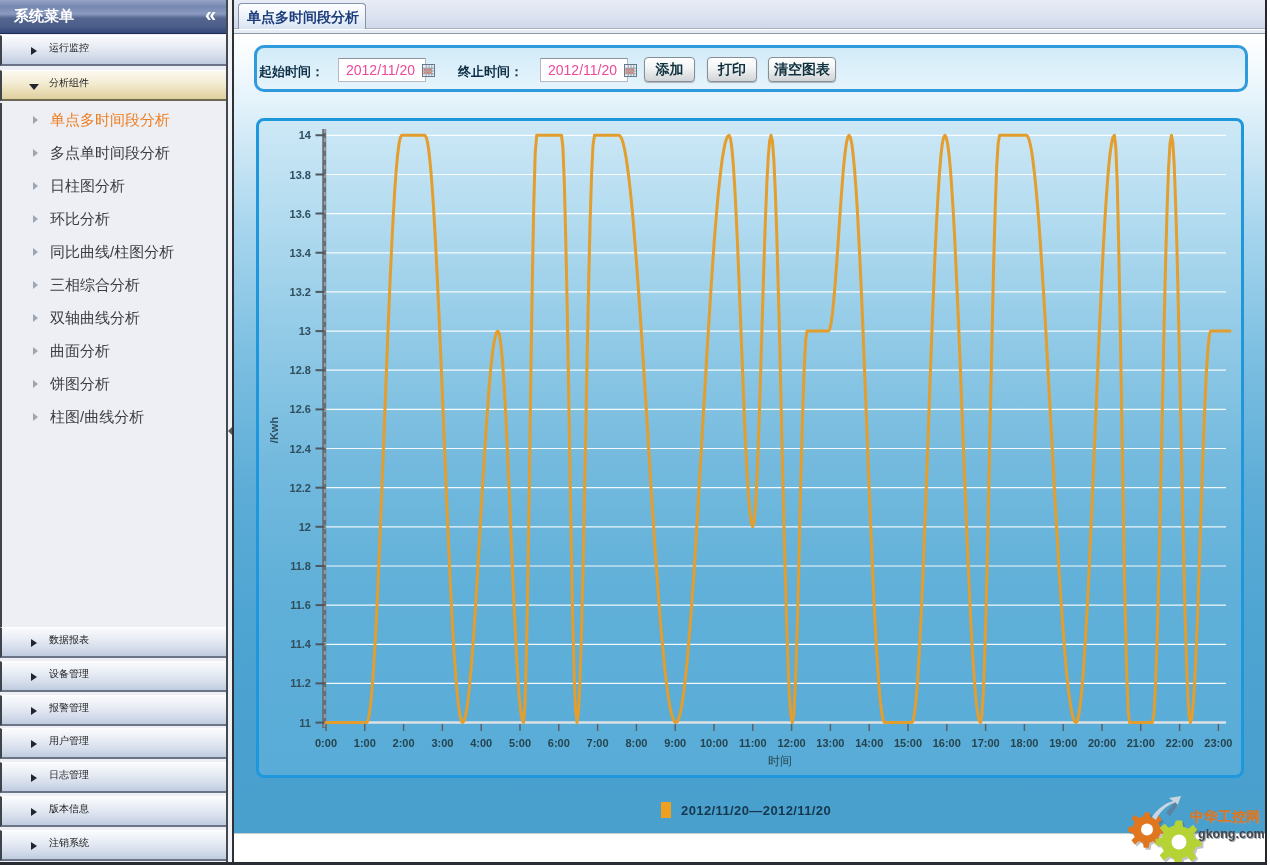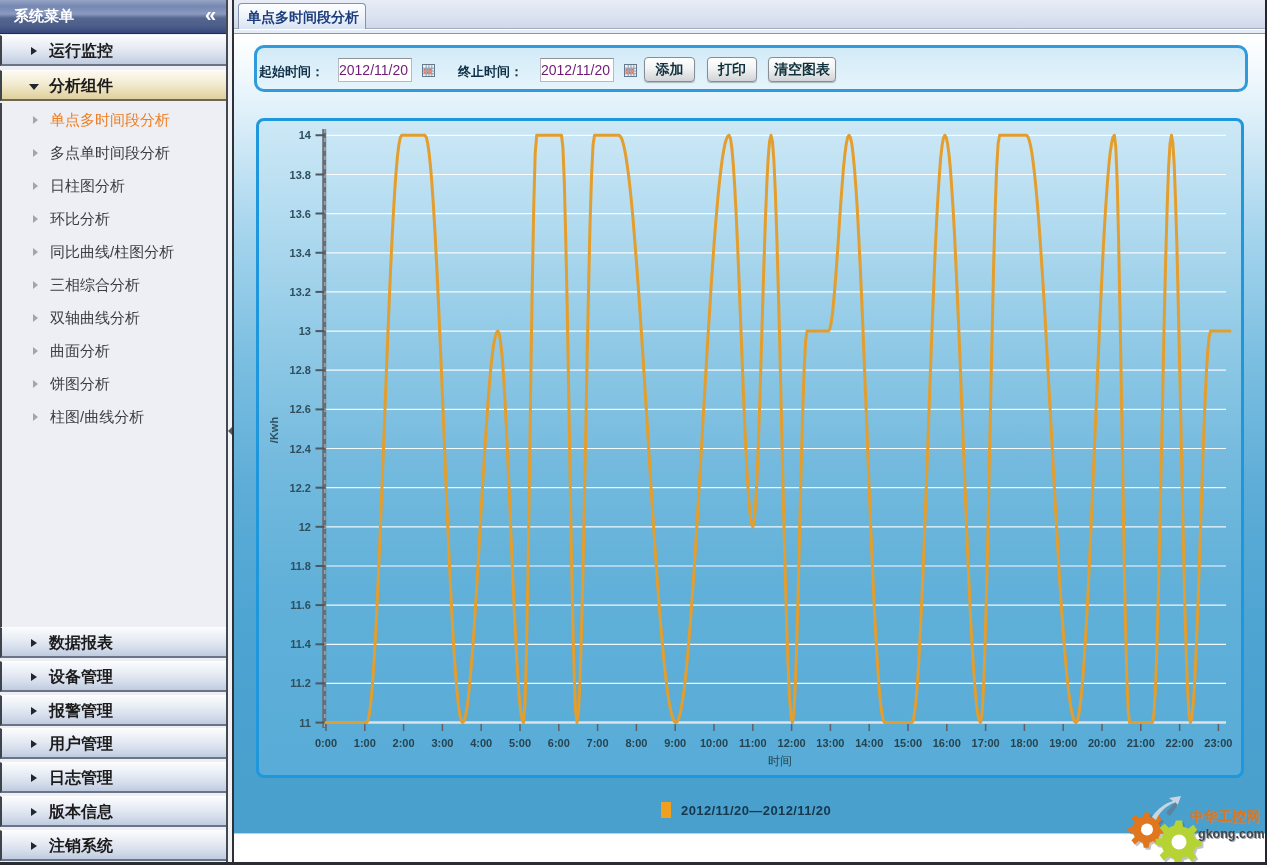--- a/index.html
+++ b/index.html
@@ -10,21 +10,21 @@
 #sidehead { position:absolute; left:0; top:0; width:227px; height:34px;
   background:linear-gradient(180deg,#96a4c6 0%,#7587b1 20%,#8b9ac0 42%,#55678f 55%,#4b5d89 80%,#35467c 100%);
   border-bottom:1px solid #1f2c55; }
 #sidehead .t { position:absolute; left:14px; top:7px; font-size:15px; font-weight:bold; color:#fff; }
 #sidehead .c { position:absolute; right:11px; top:3px; font-size:20px; font-weight:bold; color:#fff; }
 .acc { position:absolute; left:0; width:227px; height:31px;
   background:linear-gradient(180deg,#fafbfd 0%,#e7ecf4 40%,#d6deec 70%,#bfcbdf 100%);
   border-top:1px solid #fdfdfe; border-bottom:2px solid #6b7486; border-left:2px solid #3f434b; }
 .acc .ar { position:absolute; left:29px; top:11px; width:0; height:0;
   border-left:6px solid #20262e; border-top:4.5px solid transparent; border-bottom:4.5px solid transparent; }
-.acc .tx { position:absolute; left:47px; top:5px; font-size:16px; font-weight:bold; color:#1b1b1b; }
+.acc .tx { position:absolute; left:47px; top:5px; font-size:10px; font-weight:normal; color:#1b1b1b; }
 #accana { background:linear-gradient(180deg,#fcf9f0 0%,#f3ebd2 45%,#e9dcb4 75%,#ddcf9e 100%);
   border-bottom:2px solid #6e6852; }
 #accana .ar { border-left:5.5px solid transparent; border-right:5.5px solid transparent;
   border-top:6px solid #20262e; border-bottom:none; left:27px; top:13px; }
 #sub { position:absolute; left:0; top:103px; width:227px; border-left:2px solid #3f434b; }
 .si { position:relative; height:33px; }
 .si .ar { position:absolute; left:31px; top:13px; width:0; height:0;
   border-left:5px solid #9fa6b2; border-top:4px solid transparent; border-bottom:4px solid transparent; }
 .si .tx { position:absolute; left:48px; top:8px; font-size:15px; color:#3c3c42; }
 .si.act .tx { color:#ee7e20; }
@@ -47,23 +47,23 @@
   border:1px solid #8492ac; border-bottom:none; border-radius:4px 4px 0 0; }
 #tab .tx { position:absolute; left:0; width:128px; text-align:center; top:5px; font-size:14px; font-weight:bold; color:#1c3d7c; }
 #mainbg { position:absolute; left:0; top:35px; width:1031px; height:798px;
   background:linear-gradient(180deg,#ffffff 0px,#f4fafd 30px,#e0f1fa 75px,#cfe8f6 110px,#a8d6ee 190px,#7cbfe1 320px,#5cacd7 460px,#4fa5d2 580px,#4aa0ce 700px,#49a0cd 798px); }
 #bottomwhite { position:absolute; left:0; top:833px; width:1031px; height:32px; background:#fff; border-top:1px solid #c9cdd2; }
 
 #toolbar { position:absolute; left:20px; top:45px; width:994px; height:47px;
   border:3px solid #2f9adc; border-radius:10px;
   background:linear-gradient(180deg,#d2ebf8 0%,#ddf0fa 55%,#e6f4fc 100%); }
 .lab { position:absolute; top:15px; font-size:13px; font-weight:bold; color:#0d2e45; }
-.inp { position:absolute; top:10px; width:74px; height:24px; background:#fff;
-  border:1px solid #b6bac0; border-top:1px solid #8d9299; font-size:14px; color:#701a75;
-  line-height:22px; }
+.inp { position:absolute; top:10px; width:88px; height:24px; background:#fff;
+  border:1px solid #b6bac0; border-top:1px solid #8d9299; font-size:14px; color:#ec4899;
+  line-height:22px; padding-left:7px; }
 .cal { position:absolute; top:16px; width:13px; height:13px; }
 .btn { position:absolute; top:9px; height:25px; border:1px solid #878d94; border-radius:4px;
   background:linear-gradient(180deg,#ffffff 0%,#f2f3f4 45%,#dfe1e3 75%,#d2d5d8 100%);
   font-size:14px; font-weight:bold; color:#10323e; text-align:center; line-height:23px;
   box-shadow:0 1px 1px rgba(0,0,0,0.25); }
 
 #chart { position:absolute; left:22px; top:118px; width:988px; height:660px;
   border:3px solid #1f97dd; border-radius:8px; overflow:hidden;
   background:linear-gradient(180deg,#cde8f6 0%,#b4dcf0 14%,#93cbe7 32%,#74bade 52%,#60b0d9 72%,#58acd7 100%); }
 #chart svg { position:absolute; left:0; top:0; }

